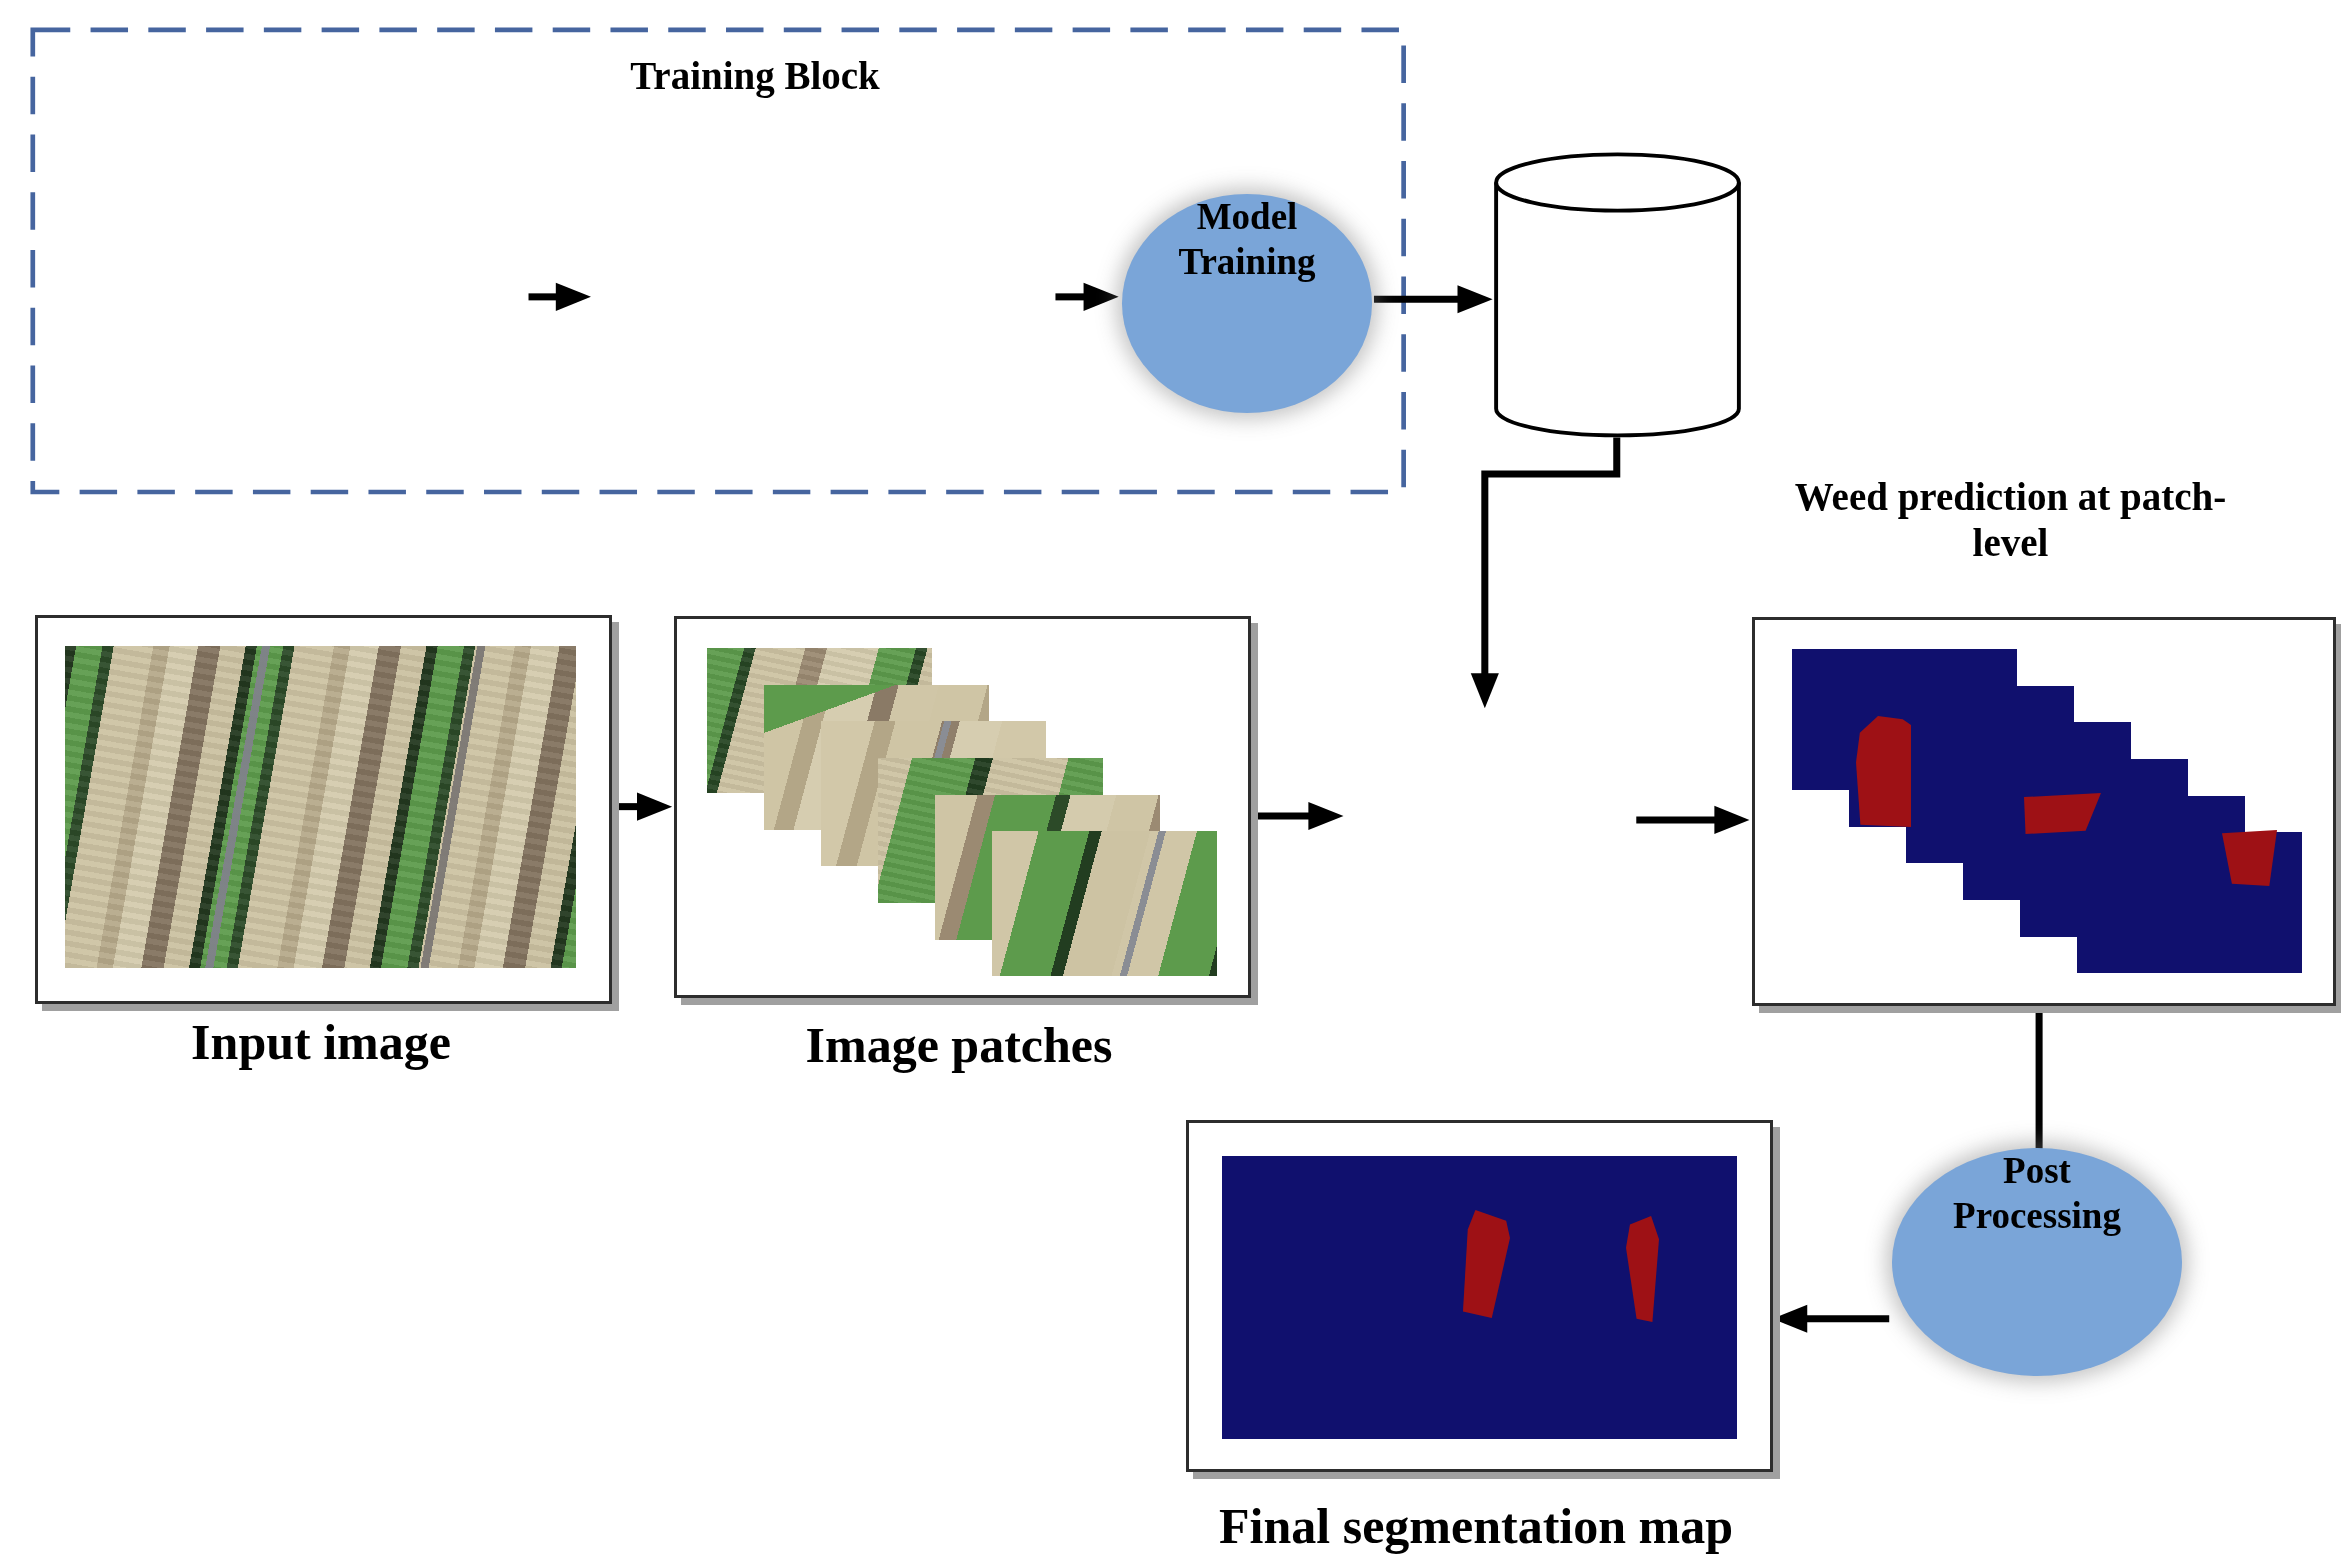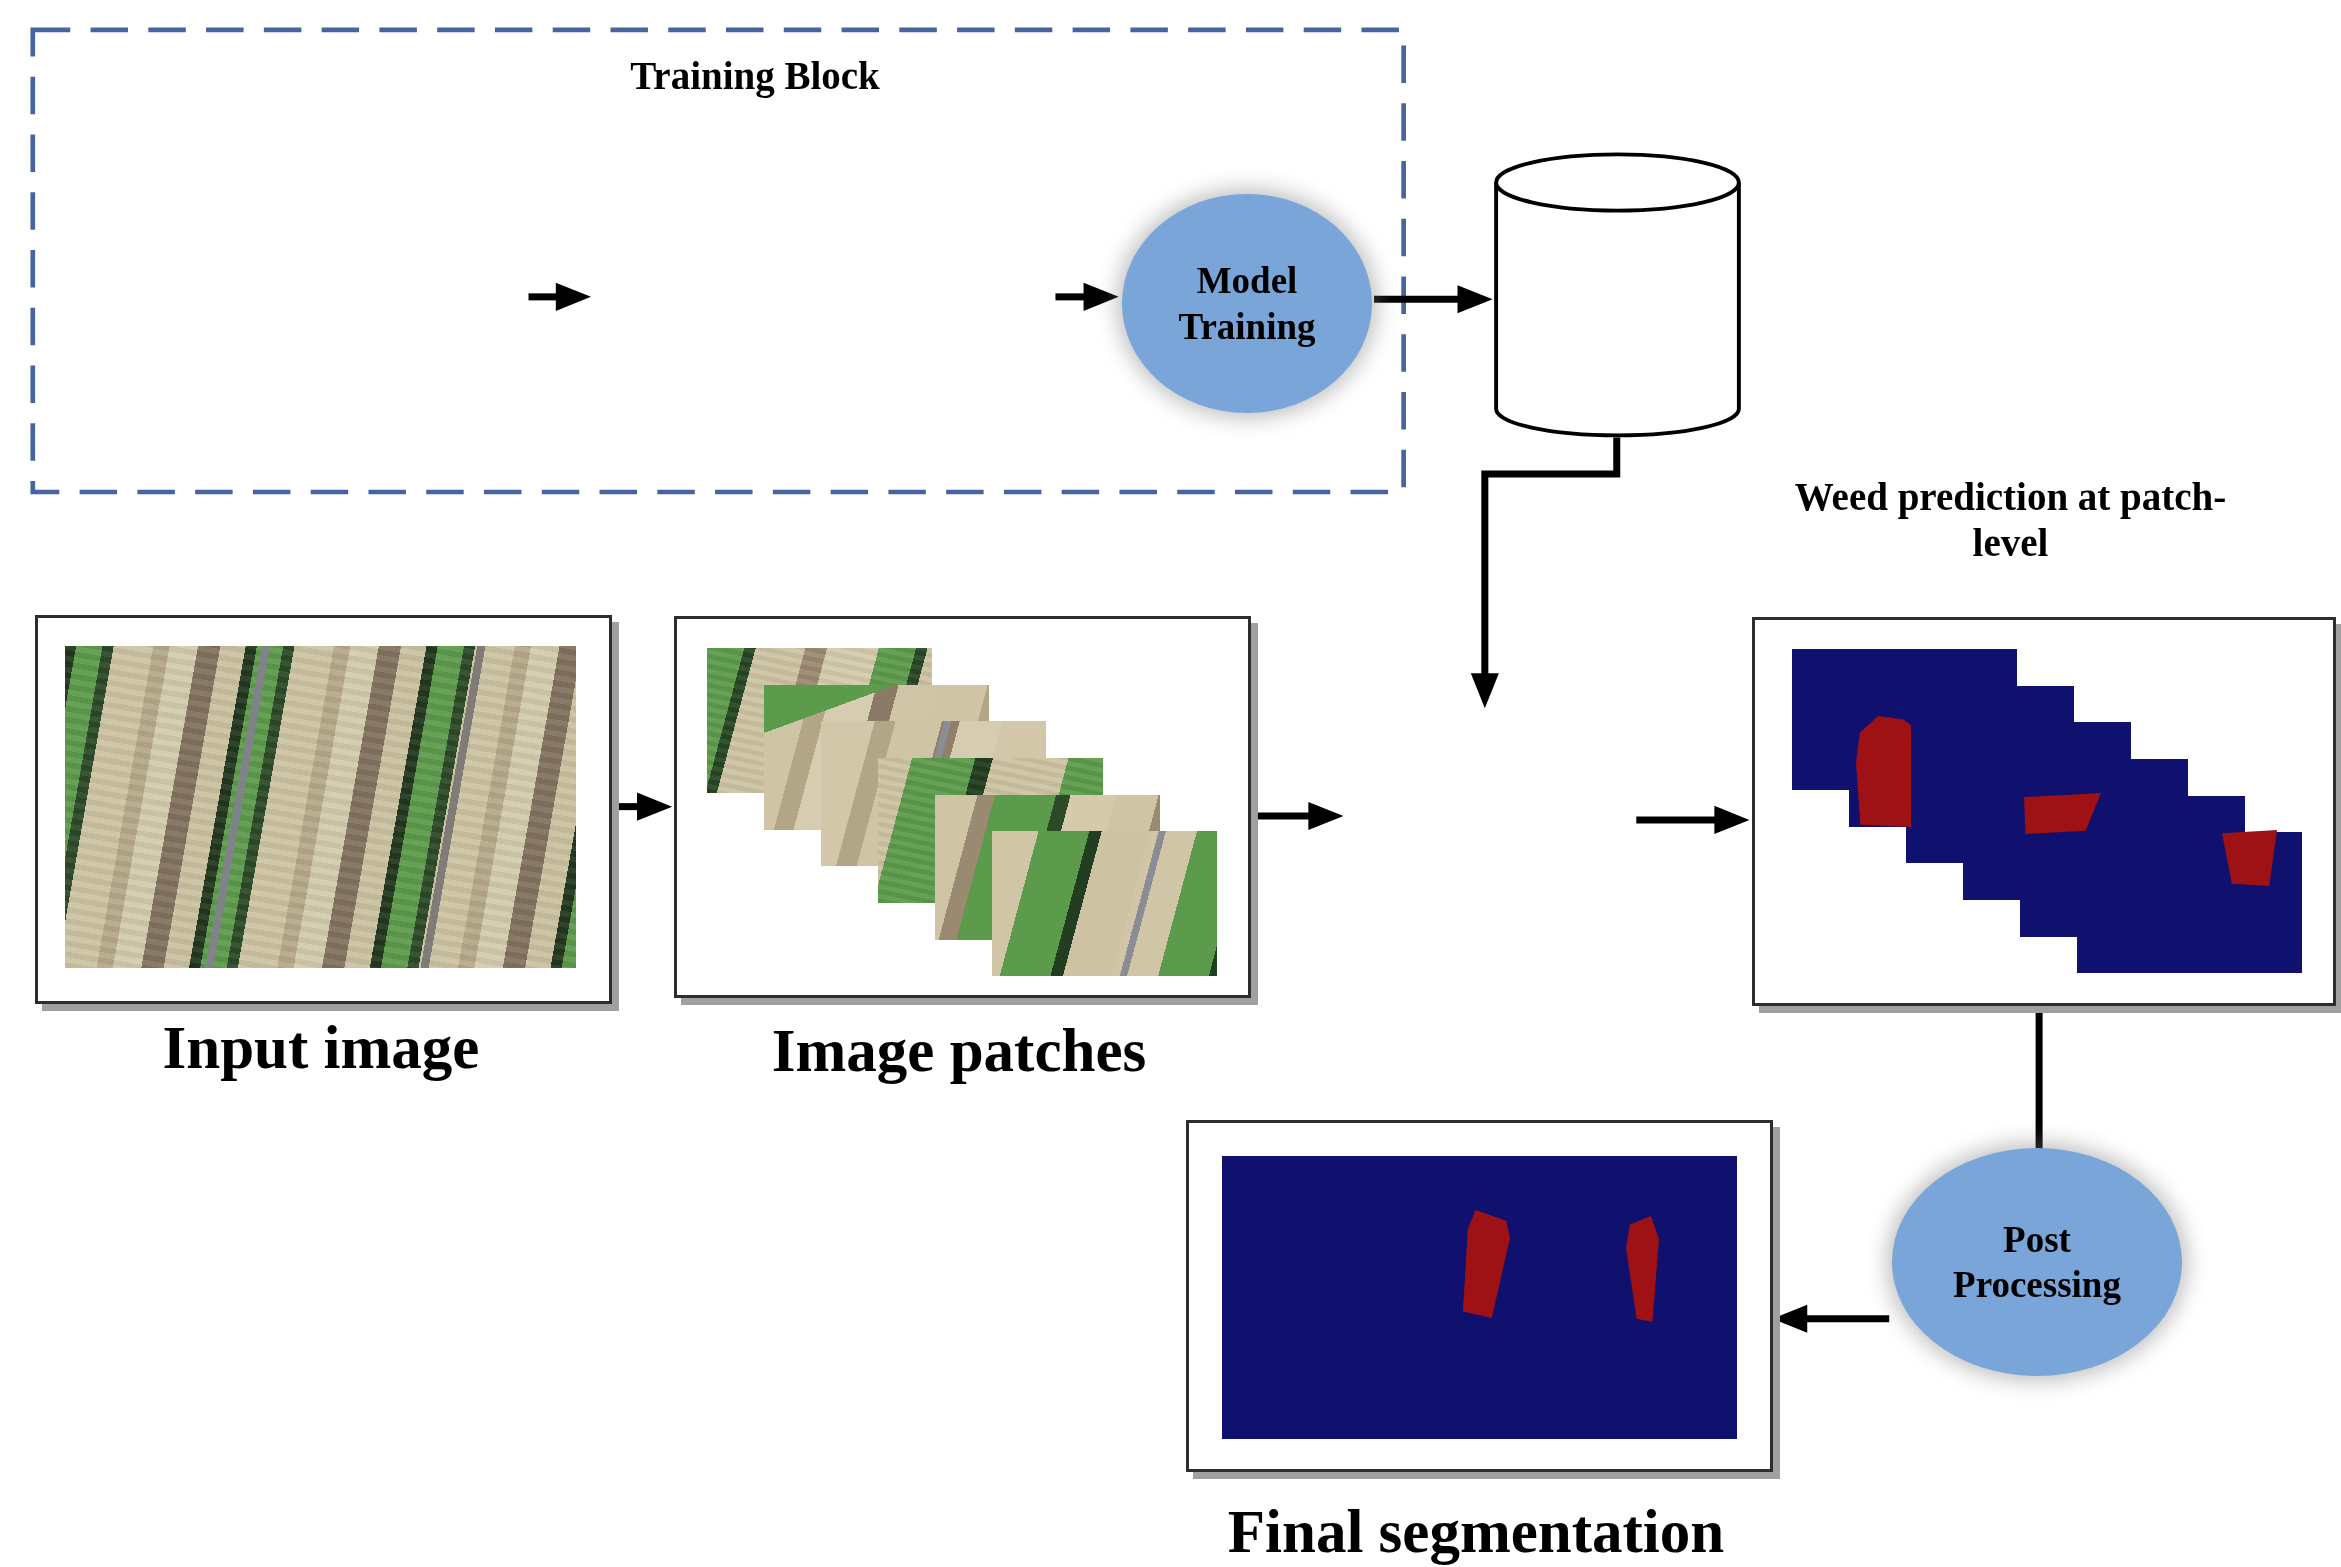--- a/index.html
+++ b/index.html
@@ -7,30 +7,30 @@
     position:relative;width:2342px;height:1568px;background:#fff;overflow:hidden;
     font-family:"Liberation Serif","DejaVu Serif",serif;font-weight:bold;color:#000;
   }
   
   .connectors{position:absolute;left:0;top:0;z-index:1;}
   .connectors line,.connectors polyline{stroke:var(--c-arrow,#000);stroke-width:9;fill:none;}
   .connectors polygon{fill:var(--c-arrow,#000);}
   .dashed-rect{fill:none;stroke:var(--c-dashed_border,#46659f);stroke-width:6;stroke-dasharray:48 26;}
   
   .big-title{position:absolute;z-index:3;text-align:center;font-size:39px;line-height:1.18;}
-  .caption{position:absolute;z-index:3;text-align:center;font-size:61px;}
+  .caption{position:absolute;z-index:3;text-align:center;font-size:50px;}
   
   .gbox{
     position:absolute;z-index:2;background:var(--c-green_box,#a9cf8d);border-radius:47px;
     display:flex;align-items:center;justify-content:center;text-align:center;
     font-size:45px;line-height:1.28;box-shadow:0 0 9.4px 1.6px rgba(120,120,120,.55);
   }
   .ellipse{
     position:absolute;z-index:2;background:var(--c-node_blue,#7aa5d8);border-radius:50%;
-    display:flex;align-items:center;justify-content:center;text-align:center;
+    display:flex;justify-content:center;text-align:center;
     font-size:37px;line-height:1.22;box-shadow:0 0 20px 6.2px rgba(125,125,125,.45);
   }
   .cyl{position:absolute;z-index:2;}
   .cyl-label{position:absolute;z-index:3;text-align:center;font-size:36px;line-height:1.32;}
   
   .panel{
     position:absolute;z-index:2;background:#fff;border:3.9px solid #2d2d2d;
     box-shadow:7px 7px 0 0 var(--c-panel_shadow,#a0a0a0);
   }
   

